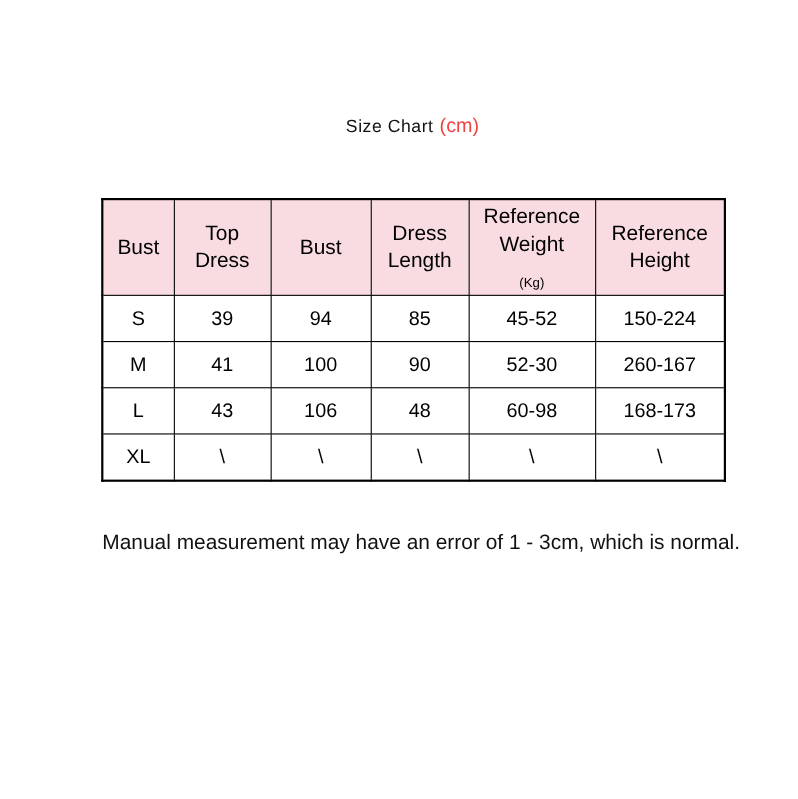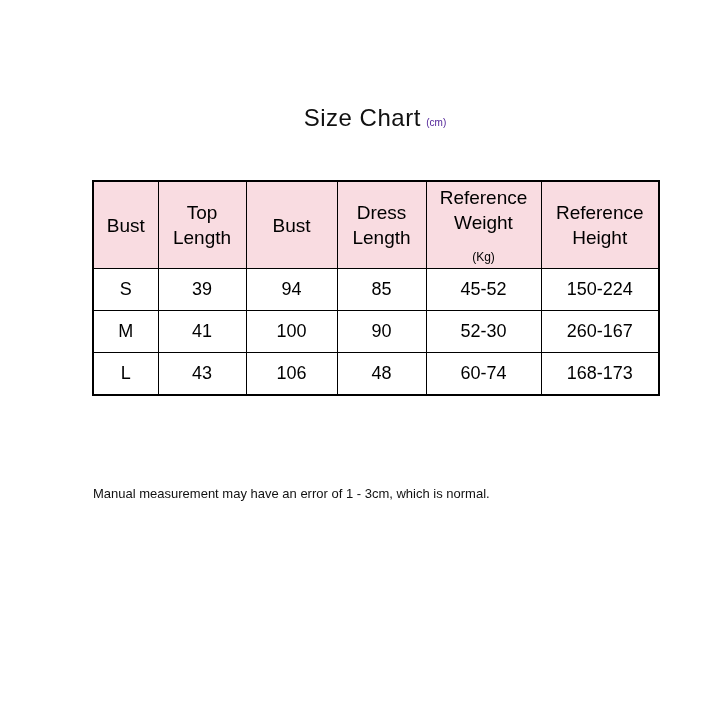--- a/index.html
+++ b/index.html
@@ -18,27 +18,27 @@
   }
   .title-wrap {
     position: absolute;
     left: 92px;
     top: 104px;
     width: 566px;
     text-align: center;
     white-space: nowrap;
   }
   .title-main {
-    font-size: 24px;
+    font-size: 16px;
     color: #111111;
     letter-spacing: 0.5px;
   }
   .title-unit {
-    font-size: 10px;
-    color: #4c1d95;
+    font-size: 18px;
+    color: #ef4444;
     margin-left: 1px;
   }
   table.size-table {
     position: absolute;
     left: 92px;
     top: 180px;
     border-collapse: collapse;
     table-layout: fixed;
     border: 2px solid #000000;
   }
@@ -67,21 +67,21 @@
     display: block;
     font-size: 12px;
     line-height: 15px;
     margin-top: 15px;
   }
   .footnote {
     position: absolute;
     left: 93px;
     top: 481px;
     width: 580px;
-    font-size: 13px;
+    font-size: 19px;
     line-height: 26px;
     color: #111111;
   }
 </style>
 </head>
 <body>
 
 <div id="canvas">
 
   <div class="title-wrap">
@@ -94,21 +94,21 @@
       <col style="width:65px">
       <col style="width:88px">
       <col style="width:91px">
       <col style="width:89px">
       <col style="width:115px">
       <col style="width:118px">
     </colgroup>
     <thead>
       <tr>
         <th>Bust</th>
-        <th>Top Length</th>
+        <th>Top Dress</th>
         <th>Bust</th>
         <th>Dress Length</th>
         <th>
           <span>Reference Weight</span>
           <span class="kg-unit">(Kg)</span>
         </th>
         <th>Reference Height</th>
       </tr>
     </thead>
     <tbody>
@@ -126,22 +126,30 @@
         <td>100</td>
         <td>90</td>
         <td>52-30</td>
         <td>260-167</td>
       </tr>
       <tr>
         <td>L</td>
         <td>43</td>
         <td>106</td>
         <td>48</td>
-        <td>60-74</td>
+        <td>60-98</td>
         <td>168-173</td>
+      </tr>
+      <tr>
+        <td>XL</td>
+        <td>\</td>
+        <td>\</td>
+        <td>\</td>
+        <td>\</td>
+        <td>\</td>
       </tr>
     </tbody>
   </table>
 
   <div class="footnote">
     <div>Manual measurement may have an error of 1 - 3cm, which is normal.</div>
   </div>
 
 </div>
 

